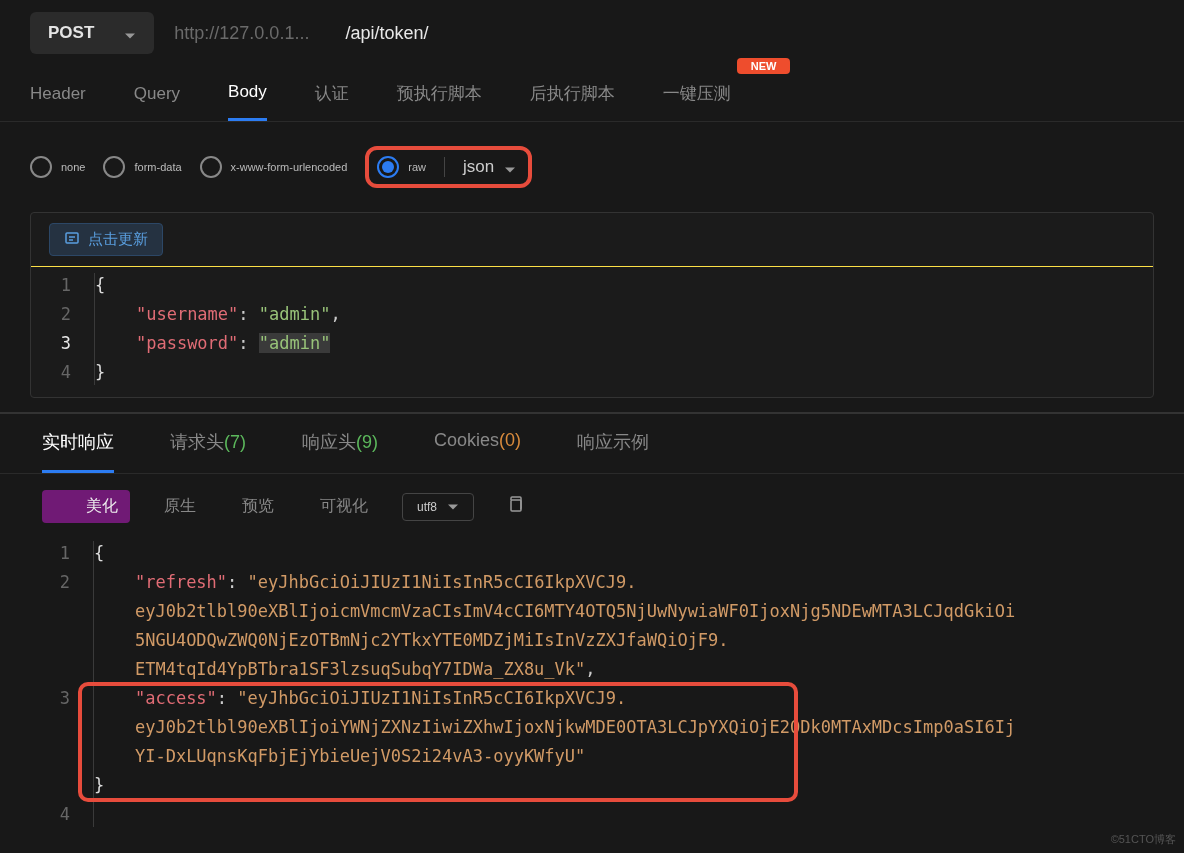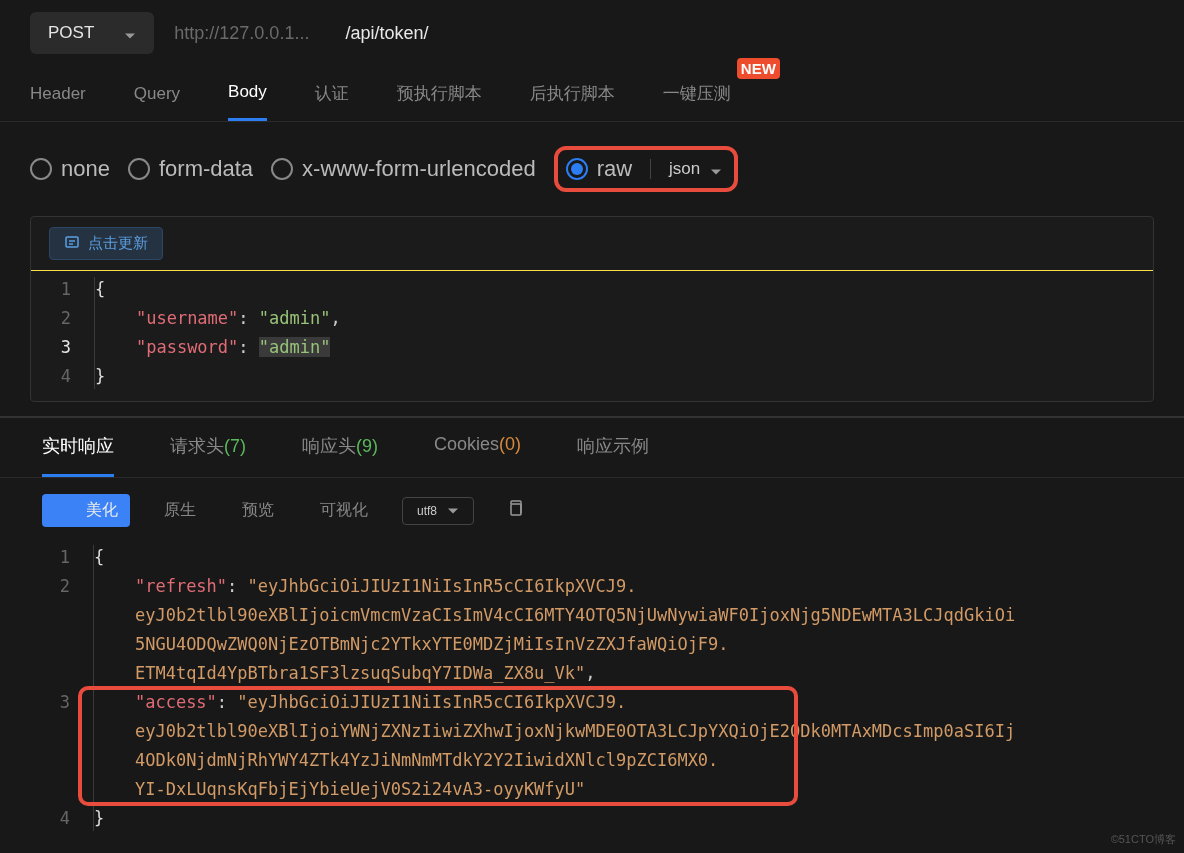--- a/index.html
+++ b/index.html
@@ -20,21 +20,21 @@
 }
 .method-select {
   background: #2b2b2b;
   border-radius: 6px;
   padding: 11px 18px;
   display: flex;
   align-items: center;
   gap: 30px;
   color: #e5e5e5;
   font-size: 17px;
-  font-weight: 400;
+  font-weight: 700;
   justify-content: space-between;
 }
 .chevron {
   width: 12px;
   height: 12px;
   display: inline-block;
 }
 .chevron svg { fill: #999; }
 .url-area {
   display: flex;
@@ -58,40 +58,40 @@
   padding: 10px 0 16px 0;
   cursor: pointer;
 }
 .tab.active {
   color: #fff;
   border-bottom: 3px solid #2c7cf2;
 }
 .new-badge {
   background: #ee4d2d;
   color: #fff;
-  font-size: 15px;
+  font-size: 11px;
   font-weight: 600;
-  padding: 2px 4px;
+  padding: 2px 14px;
   border-radius: 4px;
   margin-left: 4px;
   position: relative;
   top: -14px;
 }
 .body-type-row {
   display: flex;
   align-items: center;
   padding: 24px 30px;
   gap: 18px;
 }
 .radio-opt {
   display: flex;
   align-items: center;
   gap: 9px;
   color: #bbb;
-  font-size: 22px;
+  font-size: 11px;
 }
 .radio-circle {
   width: 22px;
   height: 22px;
   border: 2px solid #888;
   border-radius: 50%;
   display: flex;
   align-items: center;
   justify-content: center;
 }
@@ -197,21 +197,21 @@
   padding: 16px 42px;
   gap: 22px;
 }
 .vbtn {
   color: #888;
   font-size: 16px;
   padding: 6px 12px;
   border-radius: 4px;
 }
 .vbtn.active {
-  background: #3b82f6;
+  background: #701a75;
   color: #eee;
   padding-left: 44px;
 }
 .enc-select {
   border: 1px solid #444;
   padding: 6px 14px;
   border-radius: 4px;
   display: flex;
   align-items: center;
   gap: 10px;
@@ -389,20 +389,19 @@
   </div>
   <div class="rcode">
     <div class="indent-guide" style="top:2px;bottom:2px;"></div>
     <div><span class="brace">{</span></div>
     <div>&nbsp;&nbsp;&nbsp;&nbsp;<span class="rkey">"refresh"</span><span class="punct">: </span><span class="rstr">"eyJhbGciOiJIUzI1NiIsInR5cCI6IkpXVCJ9.</span></div>
     <div>&nbsp;&nbsp;&nbsp;&nbsp;<span class="rstr">eyJ0b2tlbl90eXBlIjoicmVmcmVzaCIsImV4cCI6MTY4OTQ5NjUwNywiaWF0IjoxNjg5NDEwMTA3LCJqdGkiOi</span></div>
     <div>&nbsp;&nbsp;&nbsp;&nbsp;<span class="rstr">5NGU4ODQwZWQ0NjEzOTBmNjc2YTkxYTE0MDZjMiIsInVzZXJfaWQiOjF9.</span></div>
     <div>&nbsp;&nbsp;&nbsp;&nbsp;<span class="rstr">ETM4tqId4YpBTbra1SF3lzsuqSubqY7IDWa_ZX8u_Vk"</span><span class="punct">,</span></div>
     <div>&nbsp;&nbsp;&nbsp;&nbsp;<span class="rkey">"access"</span><span class="punct">: </span><span class="rstr">"eyJhbGciOiJIUzI1NiIsInR5cCI6IkpXVCJ9.</span></div>
     <div>&nbsp;&nbsp;&nbsp;&nbsp;<span class="rstr">eyJ0b2tlbl90eXBlIjoiYWNjZXNzIiwiZXhwIjoxNjkwMDE0OTA3LCJpYXQiOjE2ODk0MTAxMDcsImp0aSI6Ij</span></div>
-    <div>&nbsp;&nbsp;&nbsp;&nbsp;<span class="rstr">4ODk0NjdmNjRhYWY4ZTk4YzJiNmNmMTdkY2Y2IiwidXNlcl9pZCI6MX0.</span></div>
     <div>&nbsp;&nbsp;&nbsp;&nbsp;<span class="rstr">YI-DxLUqnsKqFbjEjYbieUejV0S2i24vA3-oyyKWfyU"</span></div>
     <div><span class="brace">}</span></div>
     <div class="highlight-box" style="top:143px;height:120px;width:720px;"></div>
   </div>
 </div>
 
 <div class="watermark">©51CTO博客</div>
 
 </body></html>

